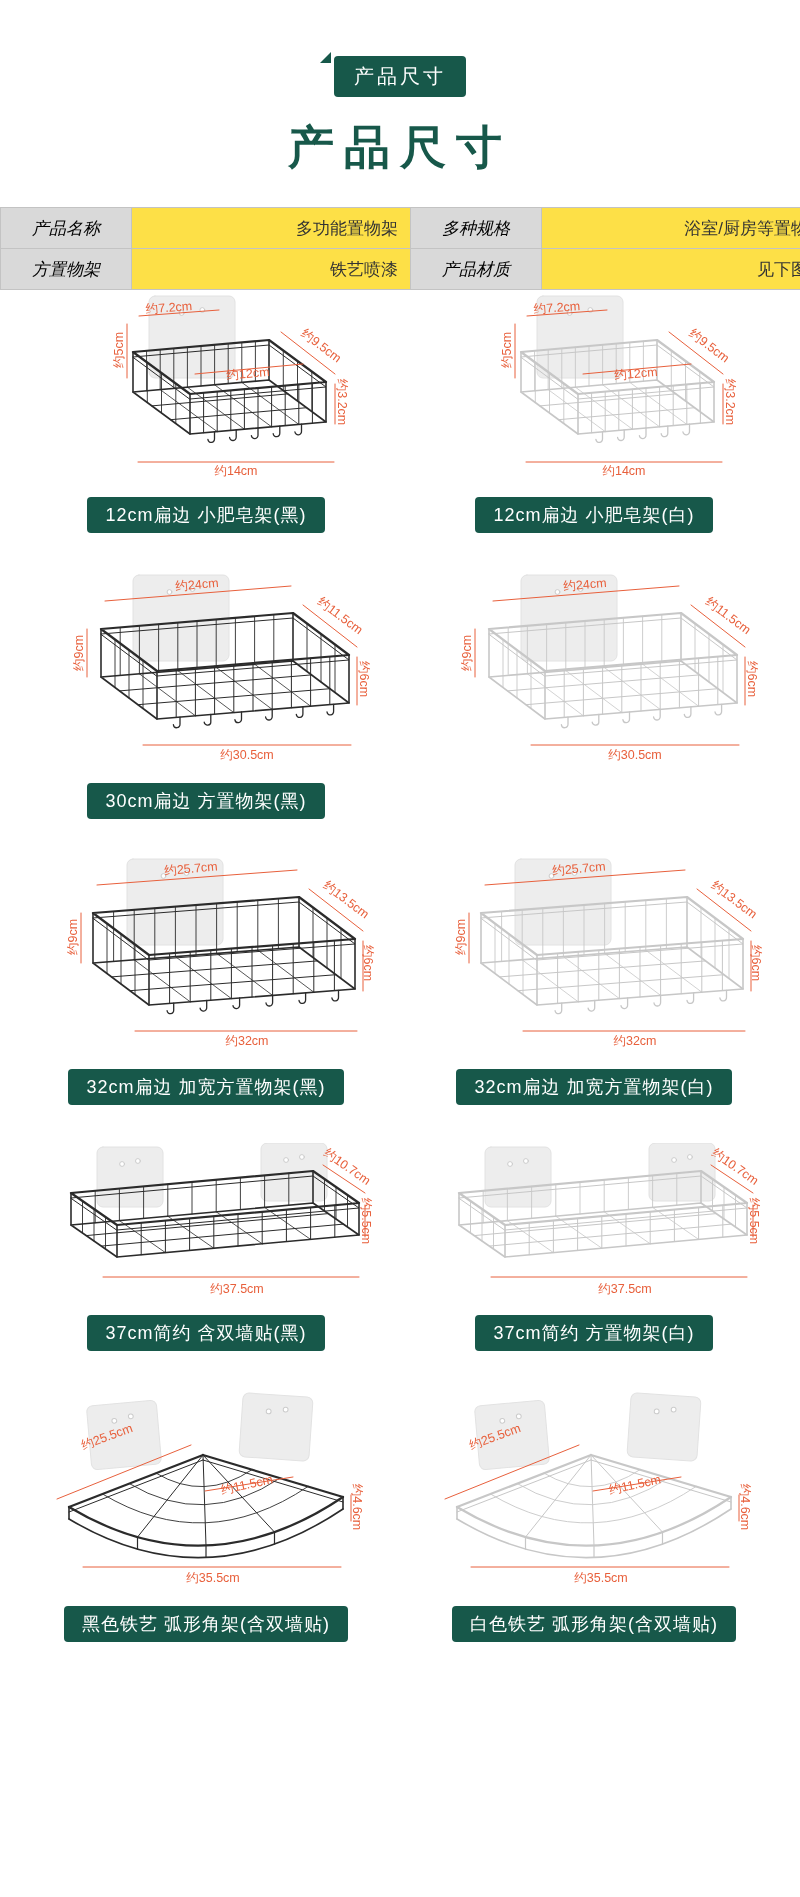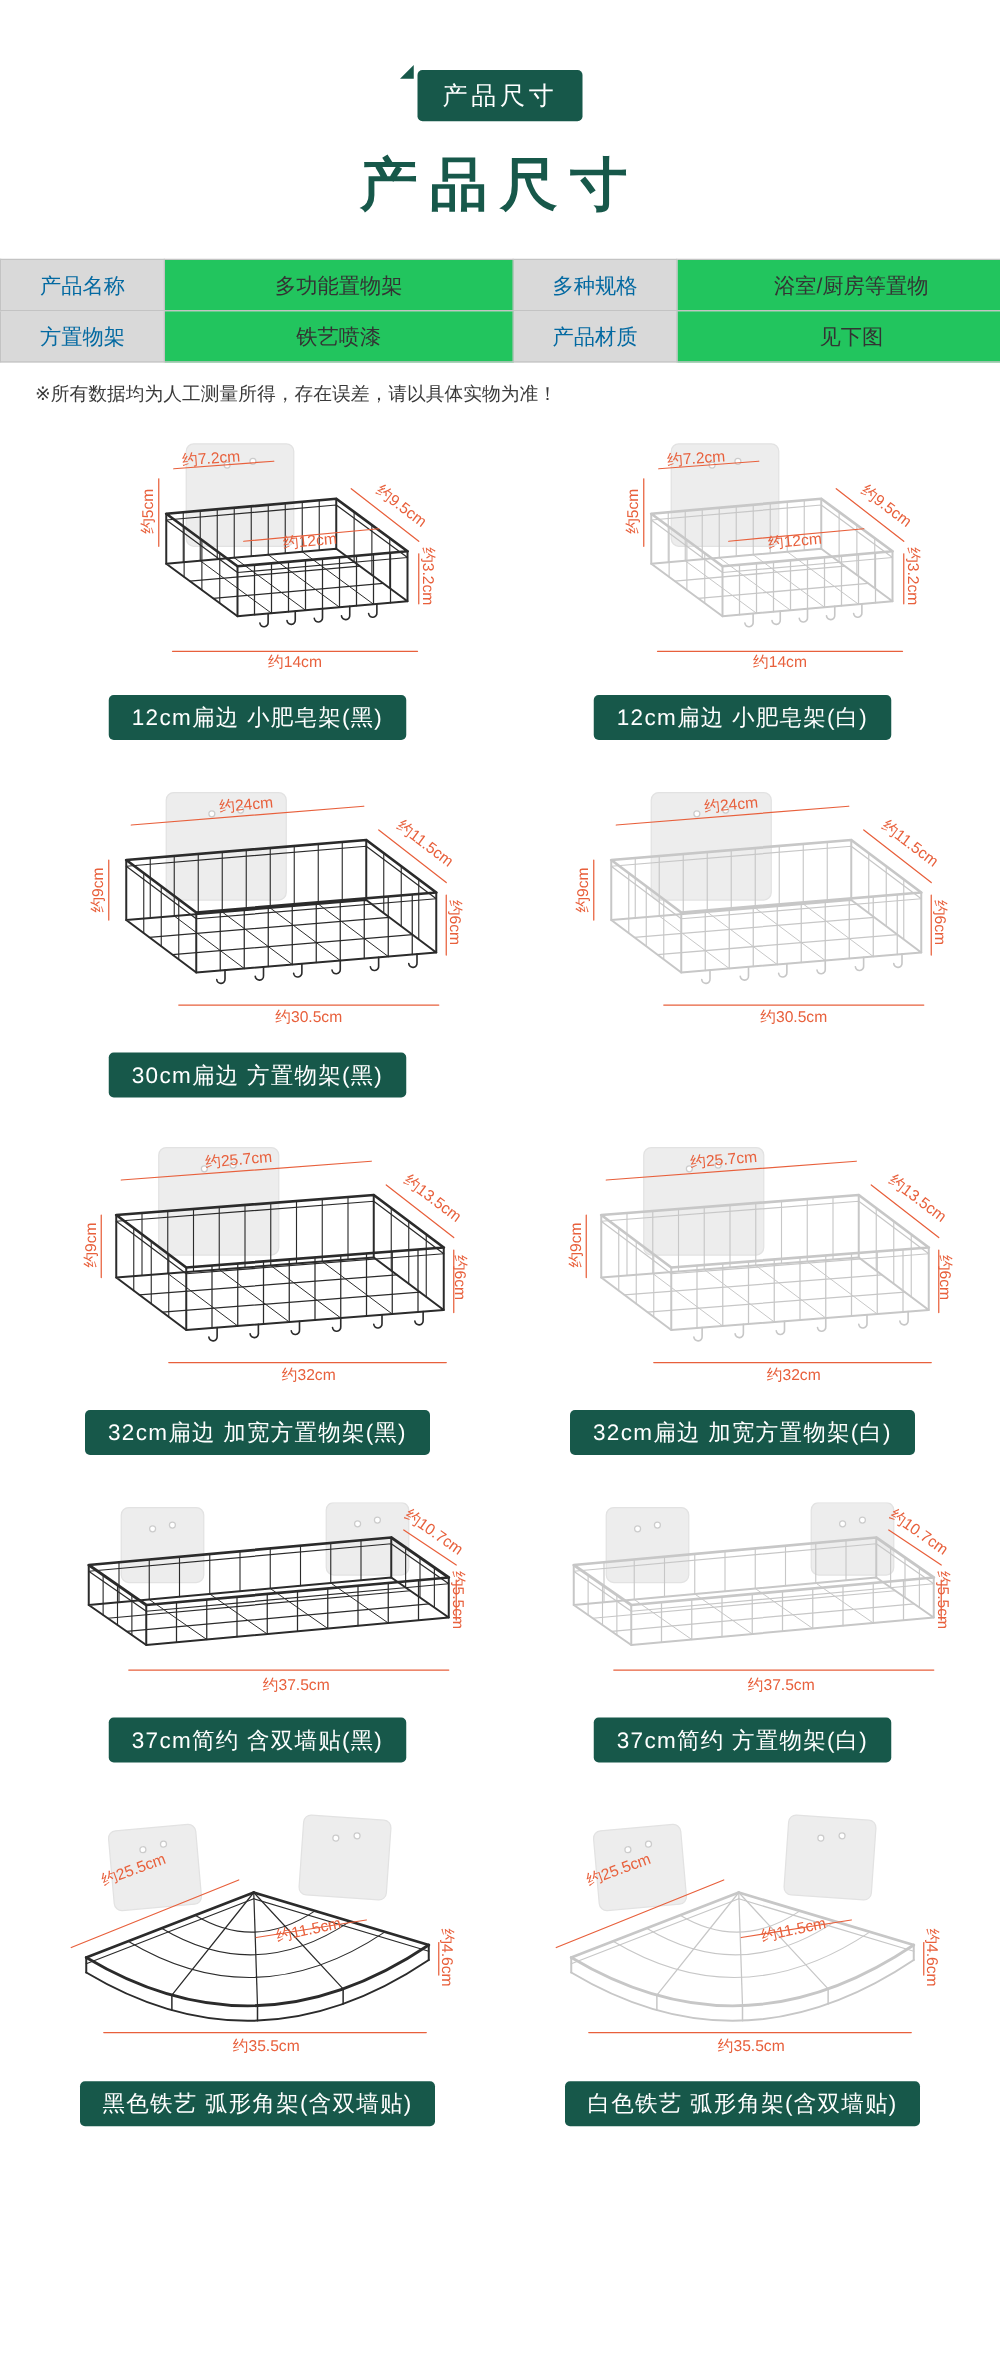--- a/index.html
+++ b/index.html
@@ -10,22 +10,22 @@
   .spec-badge{position:relative;background:#17584a;color:#fff;font-size:20px;letter-spacing:3px;
     padding:7px 20px;border-radius:4px;}
   .spec-badge::before{content:"";position:absolute;left:-14px;top:-4px;width:0;height:0;
     border-bottom:11px solid #17584a;border-left:11px solid transparent;}
 
   .title{color:#17584a;text-align:center;font-size:46px;font-weight:700;letter-spacing:10px;
     margin:20px 0 28px 0;}
 
   .spec-table{border-collapse:collapse;margin:0 auto;font-size:17px;table-layout:fixed;width:744px;}
   .spec-table td{border:1px solid #c3c3c3;height:40px;padding:0 12px;}
-  .spec-table td.hdr{background:#d9d9d9;width:106px;text-align:center;color:#0369a1;}
-  .spec-table td.val{background:#22c55e;width:254px;text-align:center;color:#333;}
+  .spec-table td.hdr{background:#d9d9d9;width:106px;text-align:center;color:#000000;font-style:italic;}
+  .spec-table td.val{background:#fde047;width:254px;text-align:right;color:#333;}
 
   .note{width:744px;margin:16px auto 24px auto;font-size:15px;color:#3a3a3a;}
 
   .grid{display:grid;grid-template-columns:372px 372px;justify-content:center;column-gap:16px;row-gap:10px;}
   .cell{display:flex;flex-direction:column;align-items:center;padding-bottom:28px;}
   .fig{position:relative;width:330px;margin:0 auto;}
   .fig svg{display:block;}
   .dim{position:absolute;color:#e8603c;font-size:12.5px;white-space:nowrap;line-height:1;}
   .plabel{background:#17584a;color:#fff;font-size:18px;padding:6px 18px;border-radius:4px;
     margin-top:12px;white-space:nowrap;letter-spacing:1px;}
@@ -51,21 +51,20 @@
         </tr>
         <tr>
           <td class="hdr">方置物架</td>
           <td class="val">铁艺喷漆</td>
           <td class="hdr">产品材质</td>
           <td class="val">见下图</td>
         </tr>
       </tbody>
   </table>
 
-  <p class="note">※所有数据均为人工测量所得，存在误差，请以具体实物为准！</p>
 
   <div class="grid">
       <div class="cell">
         <div class="fig" style="height: 195px;">
           <svg width="330" height="195" viewBox="0 0 330 195" stroke-linecap="round" stroke-linejoin="round">
             <g>
               <rect x="108" y="6" width="86" height="82" rx="6" fill="#ededed" stroke="#e2e2e2"></rect>
               <circle cx="140.68" cy="23" r="2.4" fill="#fff" stroke="#cccccc"></circle>
               <circle cx="161.32" cy="20" r="2.4" fill="#fff" stroke="#cccccc"></circle>
             </g>

